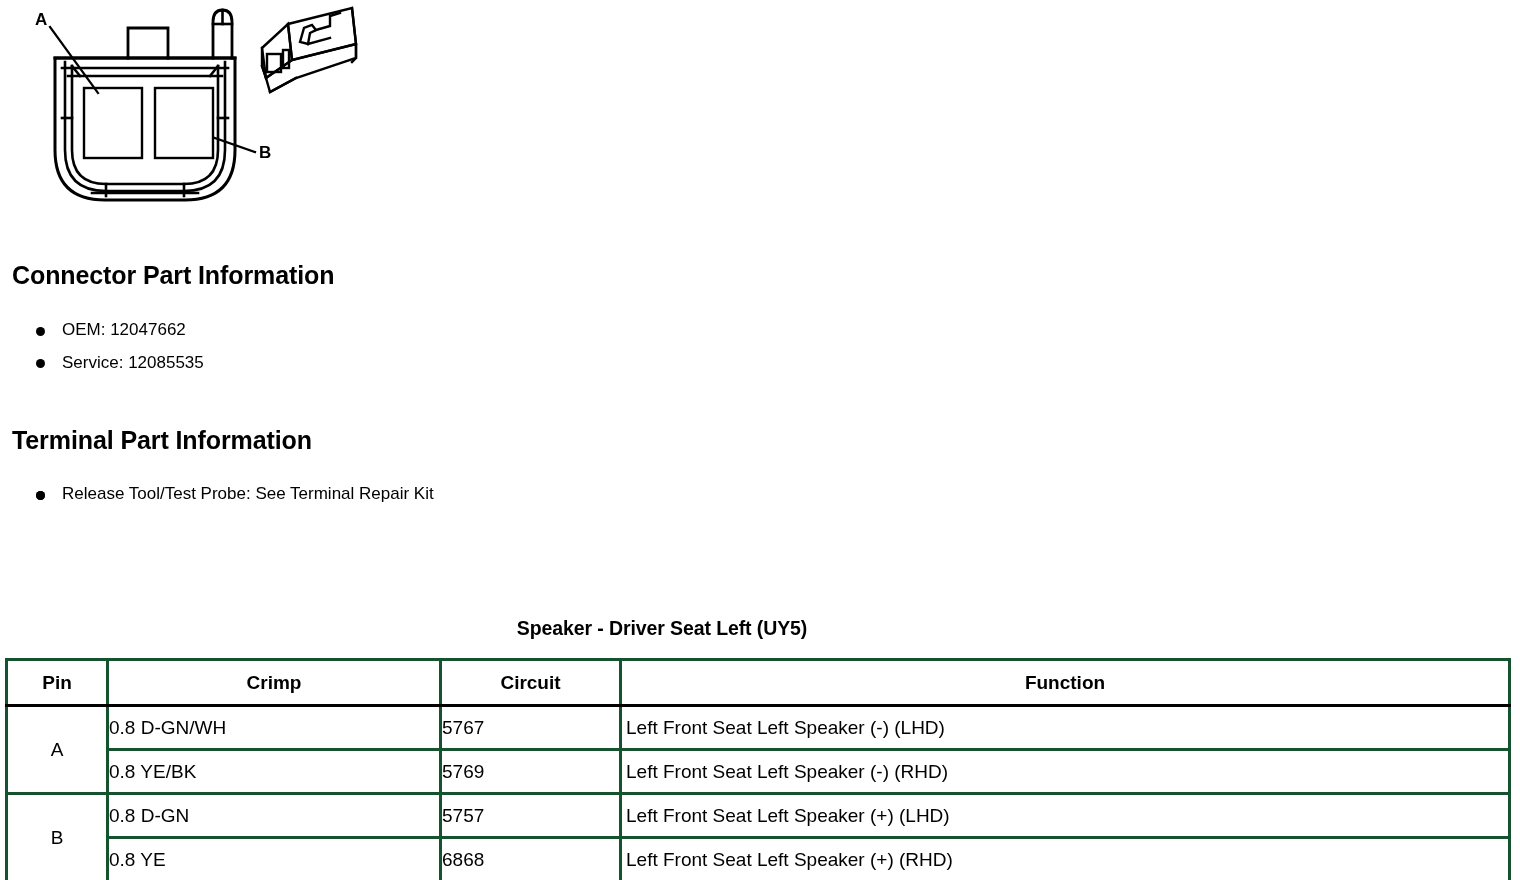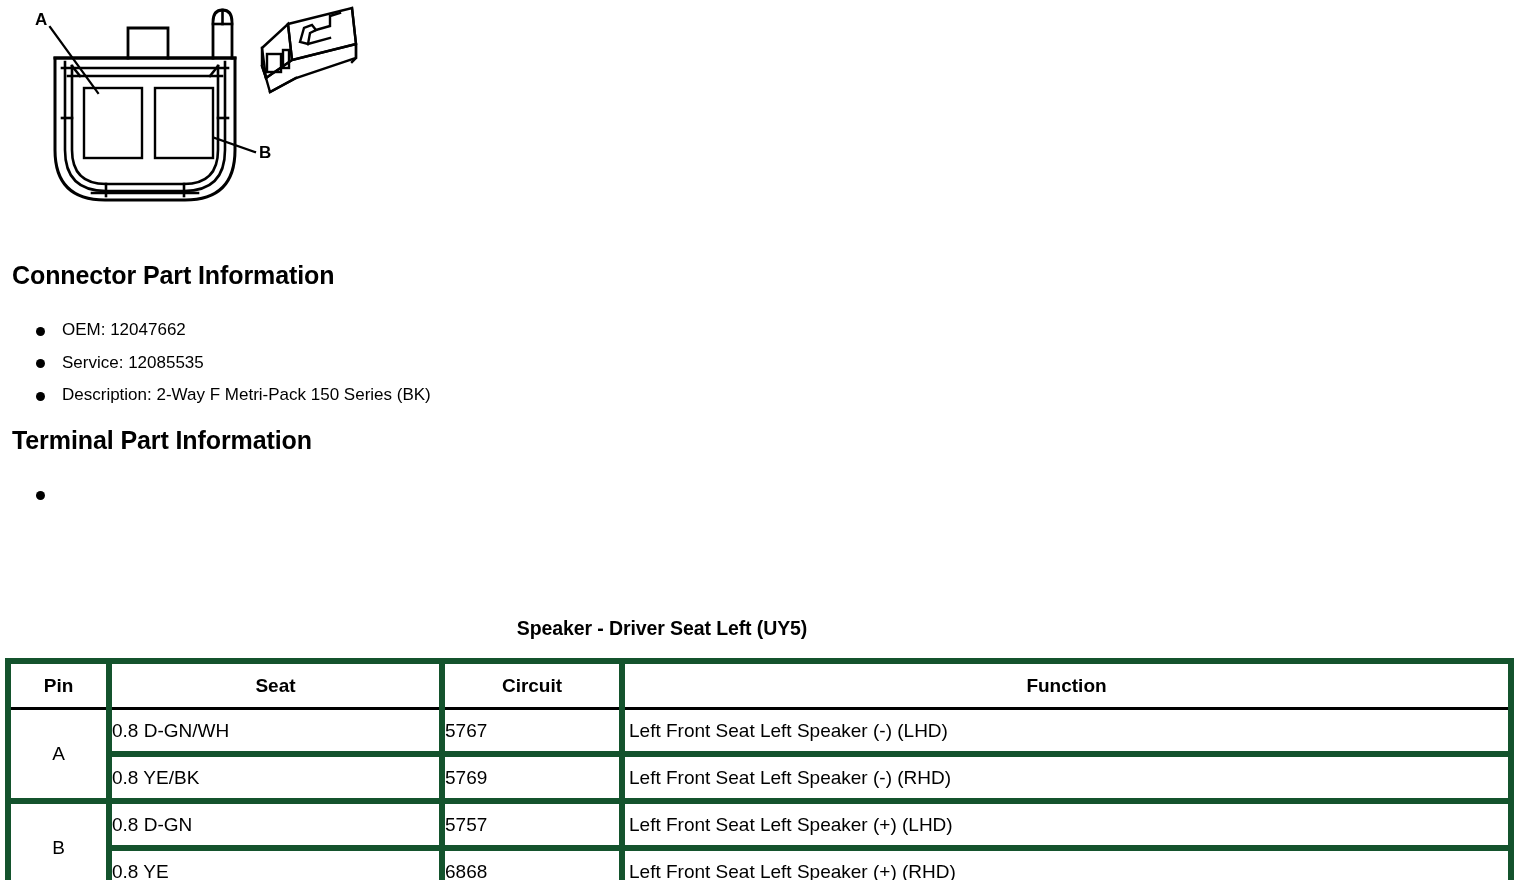--- a/index.html
+++ b/index.html
@@ -92,21 +92,21 @@
     width: 1503px;
     border: 3px solid #000;
   }
   table.pinout col.c-pin      { width: 101px; }
   table.pinout col.c-wire     { width: 333px; }
   table.pinout col.c-circuit  { width: 180px; }
   table.pinout col.c-function { width: 889px; }
 
   table.pinout th,
   table.pinout td {
-    border: 6px solid #14532d;
+    border: 3px solid #14532d;
     font-size: 19px;
     padding: 0;
     height: 41px;
     vertical-align: middle;
   }
   table.pinout thead th {
     font-weight: bold;
     text-align: center;
     height: 43px;
     border-bottom: 3px solid #000;
@@ -208,48 +208,48 @@
 
 <ul class="section bullet-list" id="connector-part-list">
   <li>
     <span class="bullet-dot"></span>
     <span>OEM: 12047662</span>
   </li>
   <li>
     <span class="bullet-dot"></span>
     <span>Service: 12085535</span>
   </li>
-  <li>
-    <span class="bullet-dot"></span>
-    <span>Description: 2-Way F Metri-Pack 150 Series (BK)</span>
-  </li>
 </ul>
 
 <div class="section section-heading" id="terminal-part-info">Terminal Part Information</div>
 
 <ul class="section bullet-list" id="terminal-part-list">
   <li>
     <span class="bullet-dot"></span>
+  </li>
+  <li>
+    <span class="bullet-dot"></span>
+    <span>Release Tool/Test Probe: See Terminal Repair Kit</span>
   </li>
 </ul>
 
 <div id="pinout-title">Speaker - Driver Seat Left (UY5)</div>
 
 <div id="pinout-table-wrap">
   <table class="pinout">
     <colgroup>
       <col class="c-pin">
         <col class="c-wire">
         <col class="c-circuit">
         <col class="c-function">
     </colgroup>
     <thead>
       <tr>
         <th>Pin</th>
-        <th>Seat</th>
+        <th>Crimp</th>
         <th>Circuit</th>
         <th>Function</th>
       </tr>
     </thead>
     <tbody>
 
       <tr class="group-start">
         <td class="pin-cell" rowspan="2">A</td>
         <td class="wire-cell">0.8 D-GN/WH</td>
         <td class="circuit-cell">5767</td>

